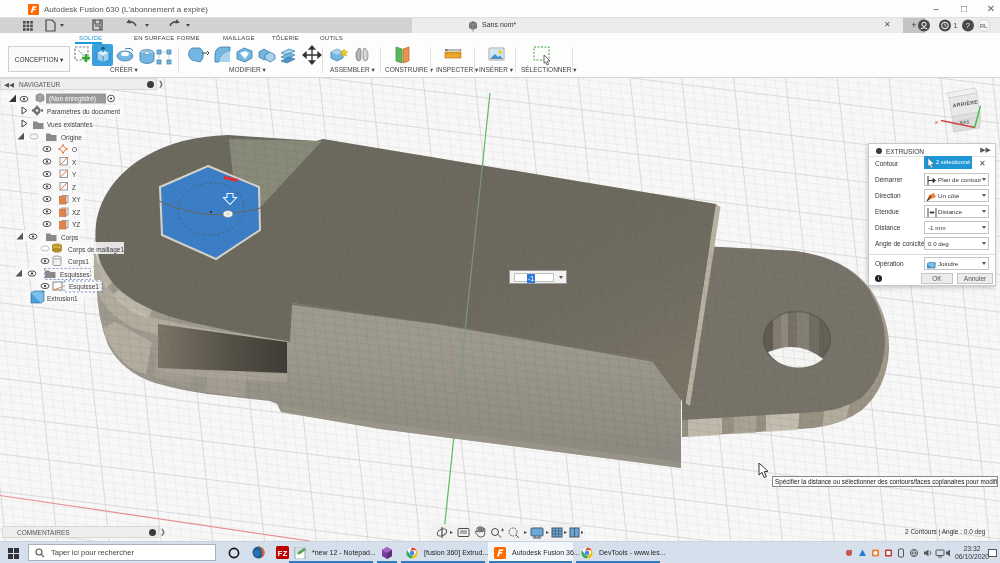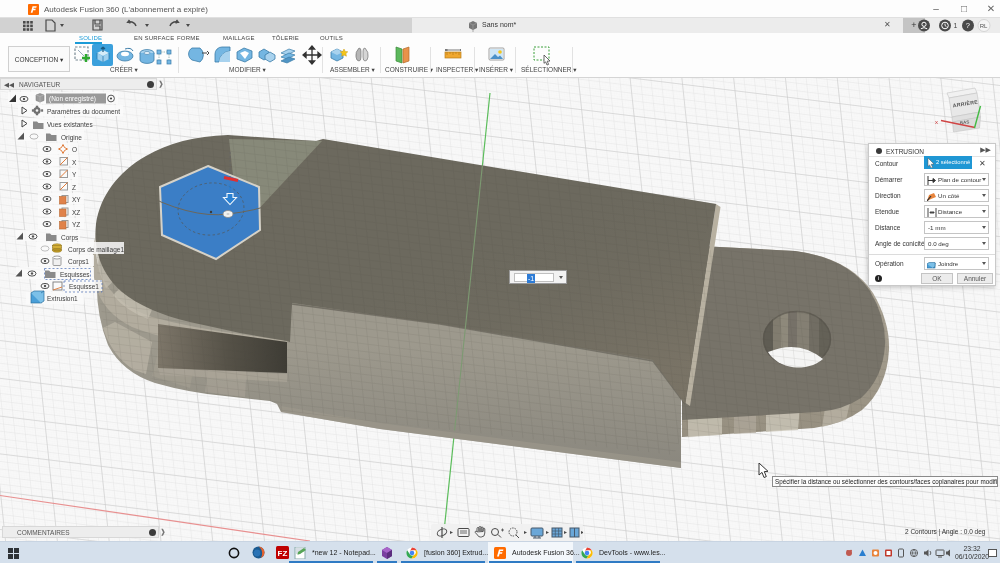--- a/index.html
+++ b/index.html
@@ -185,21 +185,21 @@
         <text x="935" y="124" font-size="6" fill="#cc3333">x</text>
       </g>
     </g>
   </svg>
 
   <div id="titlebar" class="abs">
     <svg id="flogo" viewBox="0 0 24 24">
         <rect x="0" y="0" width="24" height="24" rx="2" fill="#ff6b00"></rect>
         <path d="M6 19 L10 5 L19 5 L18 8 L12.5 8 L12 10.5 L17 10.5 L16 13.5 L11.2 13.5 L9.8 19 Z" fill="#fff"></path>
       </svg>
-    <div class="ttext">Autodesk Fusion 360 (L'abonnement a expiré)</div>
+    <div class="ttext">Autodesk Fusion 630 (L'abonnement a expiré)</div>
     <div class="winbtn" style="left:922px;">–</div>
     <div class="winbtn" style="left:950px;">□</div>
     <div class="winbtn" style="left:977px;">✕</div>
   </div>
 
   <div id="qat" class="abs">
     <div id="qatleft"></div>
     <svg class="abs" style="left:0;top:0" width="412" height="15" viewBox="0 0 412 15">
       <g fill="#4a4a4a">
         <g transform="translate(23,3)">
@@ -632,20 +632,27 @@
 
   <div id="taskbar" class="abs">
     <svg class="abs" style="left:8px;top:6px" width="11" height="11" viewBox="0 0 11 11">
         <g fill="#2f3337">
           <rect width="5" height="5"></rect>
           <rect x="6" width="5" height="5"></rect>
           <rect y="6" width="5" height="5"></rect>
           <rect x="6" y="6" width="5" height="5"></rect>
         </g>
       </svg>
+    <div class="abs" style="left:28px;top:2px;width:188px;height:17px;background:#fff;border:1px solid #a9b2bc;">
+      <svg style="position:absolute;left:6px;top:3px" width="10" height="10" viewBox="0 0 10 10">
+          <circle cx="4" cy="4" r="3" fill="none" stroke="#555" stroke-width="1.1"></circle>
+          <path d="M6.3 6.3 L9 9" stroke="#555" stroke-width="1.1"></path>
+        </svg>
+      <span style="position:absolute;left:22px;top:3px;font-size:7.5px;color:#444;">Taper ici pour rechercher</span>
+    </div>
     <svg class="abs" style="left:228px;top:5px" width="12" height="12" viewBox="0 0 12 12">
         <circle cx="6" cy="6" r="4.6" fill="none" stroke="#111" stroke-width="1.6"></circle>
       </svg>
     <svg class="abs" style="left:252px;top:4px" width="13" height="13" viewBox="0 0 13 13">
         <circle cx="6.5" cy="6.5" r="6" fill="#1b5a8f"></circle>
         <path d="M6.5 0.5 a6 6 0 0 1 6 6 c0 3-2 5-4 5.5 2.5-2 2.5-9-2-11.5z" fill="#e8622c"></path>
         <circle cx="5" cy="7" r="3.4" fill="#2a73b5"></circle>
       </svg>
     <svg class="abs" style="left:276px;top:4px" width="13" height="13" viewBox="0 0 13 13">
         <rect width="13" height="13" rx="1.5" fill="#bf0000"></rect>

